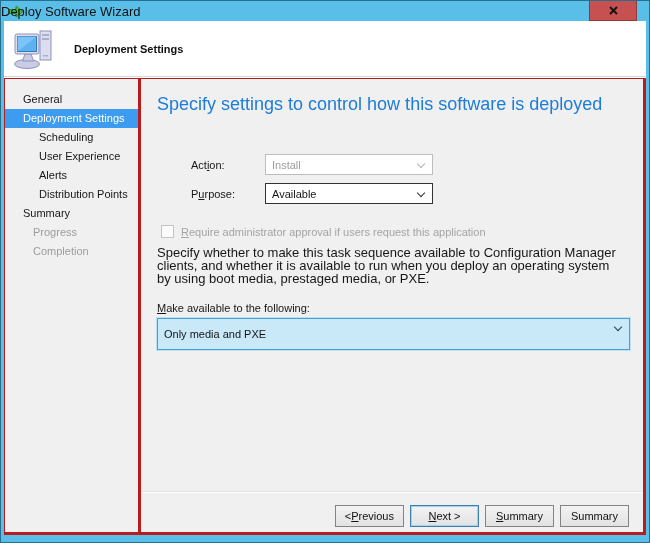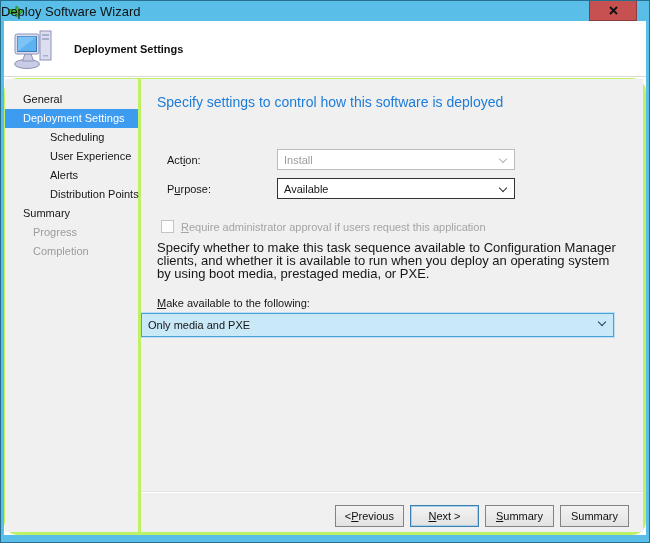--- a/index.html
+++ b/index.html
@@ -20,46 +20,46 @@
     background:var(--close_red,#c75050);
     border:1px solid #8d3b3b;border-top:none;
     display:flex;align-items:center;justify-content:center;padding:0;cursor:default;
   }
   
   .dialog{position:absolute;left:3px;right:3px;top:20px;bottom:7px;background:#fff;}
   .header{height:56px;border-bottom:1px solid #d9d9d9;display:flex;align-items:center;background:#fff;}
   .computer-icon{margin-left:9px;display:flex;}
   .header-title{margin-left:17px;font-size:11px;font-weight:700;color:#111;}
   
-  .main{position:absolute;top:57px;left:0;right:0;bottom:0;background:#bef264;border-radius:14px;}
+  .main{position:absolute;top:57px;left:0;right:0;bottom:0;background:#b91c1c;}
   .sidebar{position:absolute;left:1px;top:1px;bottom:3px;width:133px;background:#f0f0f0;padding-top:11px;}
   .nav-item{height:19px;line-height:19px;padding-left:18px;font-size:11px;color:#161616;white-space:nowrap;}
-  .nav-item.lvl1{padding-left:45px;}
+  .nav-item.lvl1{padding-left:34px;}
   .nav-item.sel{background:var(--selection_blue,#3d9bf0);color:#fff;}
   .nav-item.dis{color:#9c9c9c;padding-left:28px;}
   .content{position:absolute;left:137px;top:1px;right:3px;bottom:3px;background:#f0f0f0;overflow:hidden;}
-  .content h1{margin:15px 0 0 16px;font-size:14px;font-weight:400;color:var(--heading_blue,#1c7cd8);}
+  .content h1{margin:15px 0 0 16px;font-size:18px;font-weight:400;color:var(--heading_blue,#1c7cd8);}
   
   .form{margin:39px 0 0 26px;}
   .frow{display:flex;align-items:center;margin-bottom:8px;}
-  .flabel{width:74px;font-size:11px;color:#161616;}
+  .flabel{width:74px;font-size:11px;color:#161616;margin-left:24px;}
   .combo{
-    position:relative;width:238px;height:21px;background:#fff;
+    position:relative;width:168px;height:21px;background:#fff;
     border:1px solid #333;display:flex;align-items:center;
-    padding:0 20px 0 6px;font-size:11px;color:#161616;margin-left:36px;
+    padding:0 20px 0 6px;font-size:11px;color:#161616;
   }
   .combo .chev{
     position:absolute;right:8px;top:6px;width:6px;height:6px;
     border-right:1.4px solid #333;border-bottom:1.4px solid #333;
     transform:rotate(45deg);
   }
   .combo.disabled{border-color:#bdbdbd;color:#9d9d9d;}
   .combo.disabled .chev{border-color:#b3b3b3;}
   .combo.wide{
-    width:473px;height:24px;margin:4px 0 0 0;
+    width:473px;height:32px;margin:4px 0 0 16px;
     background:var(--combo_focus_bg,#c9e8f8);
     border:1px solid var(--combo_focus_border,#4da0d6);
     box-shadow:0 0 0 1px #b9e0f5;
   }
   .combo.wide .chev{border-color:#1e3f55;top:5px;}
   
   .checkbox-row{margin:21px 0 0 20px;display:flex;align-items:center;font-size:11px;color:#a4a4a4;text-align:right;}
   .cb{width:13px;height:13px;background:#fcfcfc;border:1px solid #c4c4c4;margin-right:7px;flex:none;}
   .desc{margin:8px 18px 0 16px;font-size:13px;line-height:13px;color:#161616;}
   .make-label{margin:17px 0 0 16px;font-size:11px;color:#161616;}

